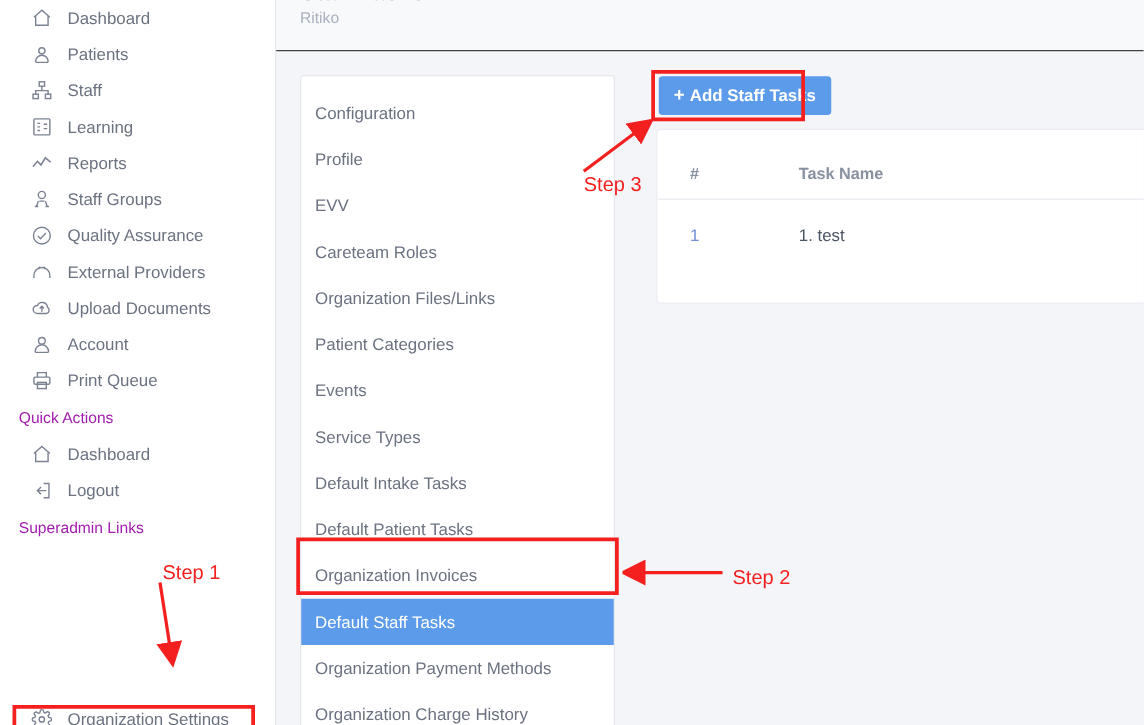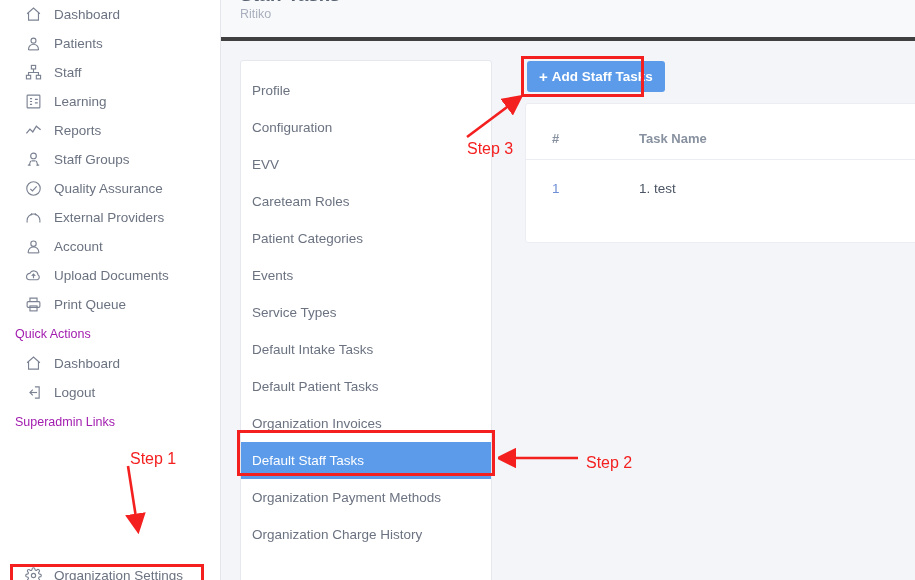--- a/index.html
+++ b/index.html
@@ -54,21 +54,21 @@
   }
   .orgsettings-wrap .ico { width: 18px; height: 18px; margin-right: 12px;
      display:flex; align-items:center; justify-content:center; }
   .orgsettings-wrap .nav-label { color: #6b7280; font-size: 13.5px; }
 
   
   .page-header {
     position: absolute; left: 221px; top: 0;
     width: 694px; height: 41px;
     background: #f8f9fb;
-    border-bottom: 4px solid #404040;
+    border-bottom: 1px solid #404040;
     padding-left: 19px;
   }
   .page-title {
     color: #5a6473; font-size: 19px; font-weight: bold;
     position: absolute; top: -16px; left: 19px;
     white-space: nowrap;
   }
   .page-subtitle {
     color: #a9b0bd; font-size: 12.5px;
     position: absolute; top: 7px; left: 19px;
@@ -232,35 +232,35 @@
               <path d="M3 16a9 9 0 0 1 18 0"></path>
               <path d="M3 16v3M21 16v3"></path>
               <path d="M8 9l2-3M16 9l-2-3"></path>
             </svg>
           </span>
           <span class="nav-label">External Providers</span>
         </div>
         <div class="nav-item">
           <span class="ico">
             <svg width="17" height="17" viewBox="0 0 24 24" fill="none" stroke="#7b8292" stroke-width="1.6">
+              <path d="M6.5 18a4.5 4.5 0 0 1 .4-9 6 6 0 0 1 11.4 1.8A4 4 0 0 1 17.5 18z"></path>
+              <path d="M12 16v-6M9.5 12.5L12 10l2.5 2.5"></path>
+            </svg>
+          </span>
+          <span class="nav-label">Upload Documents</span>
+        </div>
+        <div class="nav-item">
+          <span class="ico">
+            <svg width="17" height="17" viewBox="0 0 24 24" fill="none" stroke="#7b8292" stroke-width="1.6">
               <circle cx="12" cy="8" r="3.8"></circle>
               <path d="M4.5 21v-1a7.5 7.5 0 0 1 15 0v1"></path>
               <path d="M4.5 21h15"></path>
             </svg>
           </span>
           <span class="nav-label">Account</span>
-        </div>
-        <div class="nav-item">
-          <span class="ico">
-            <svg width="17" height="17" viewBox="0 0 24 24" fill="none" stroke="#7b8292" stroke-width="1.6">
-              <path d="M6.5 18a4.5 4.5 0 0 1 .4-9 6 6 0 0 1 11.4 1.8A4 4 0 0 1 17.5 18z"></path>
-              <path d="M12 16v-6M9.5 12.5L12 10l2.5 2.5"></path>
-            </svg>
-          </span>
-          <span class="nav-label">Upload Documents</span>
         </div>
         <div class="nav-item">
           <span class="ico">
             <svg width="17" height="17" viewBox="0 0 24 24" fill="none" stroke="#7b8292" stroke-width="1.6">
               <path d="M7 8V3h10v5"></path>
               <rect x="3" y="8" width="18" height="8" rx="1.5"></rect>
               <rect x="7" y="14" width="10" height="7"></rect>
             </svg>
           </span>
           <span class="nav-label">Print Queue</span>
@@ -302,30 +302,33 @@
   </div>
 
   <header class="page-header">
     <div class="page-title">Staff Tasks</div>
     <div class="page-subtitle">Ritiko</div>
   </header>
 
   <div class="settings-card">
     <div id="settings-list">
         <div class="settings-item">
+          <span>Configuration</span>
+        </div>
+        <div class="settings-item">
           <span>Profile</span>
         </div>
         <div class="settings-item">
-          <span>Configuration</span>
-        </div>
-        <div class="settings-item">
           <span>EVV</span>
         </div>
         <div class="settings-item">
           <span>Careteam Roles</span>
+        </div>
+        <div class="settings-item">
+          <span>Organization Files/Links</span>
         </div>
         <div class="settings-item">
           <span>Patient Categories</span>
         </div>
         <div class="settings-item">
           <span>Events</span>
         </div>
         <div class="settings-item">
           <span>Service Types</span>
         </div>

